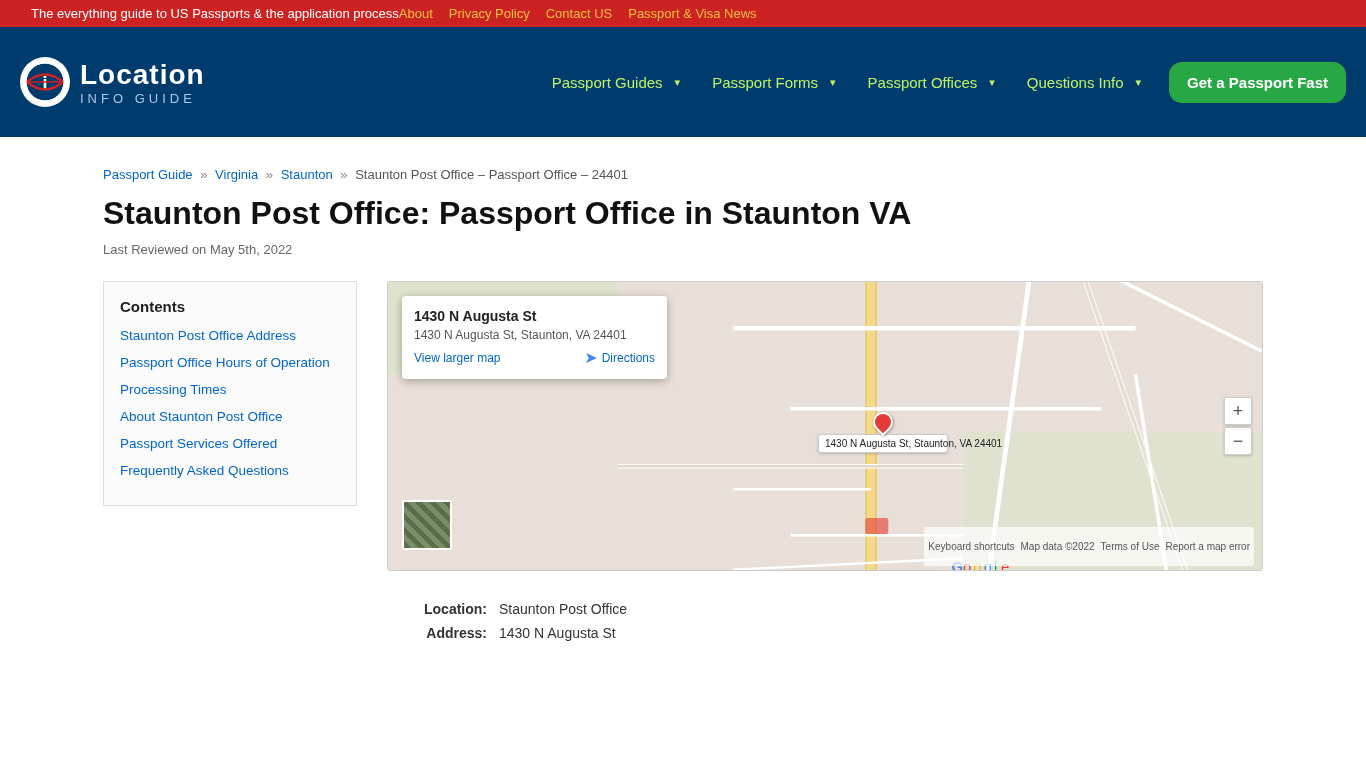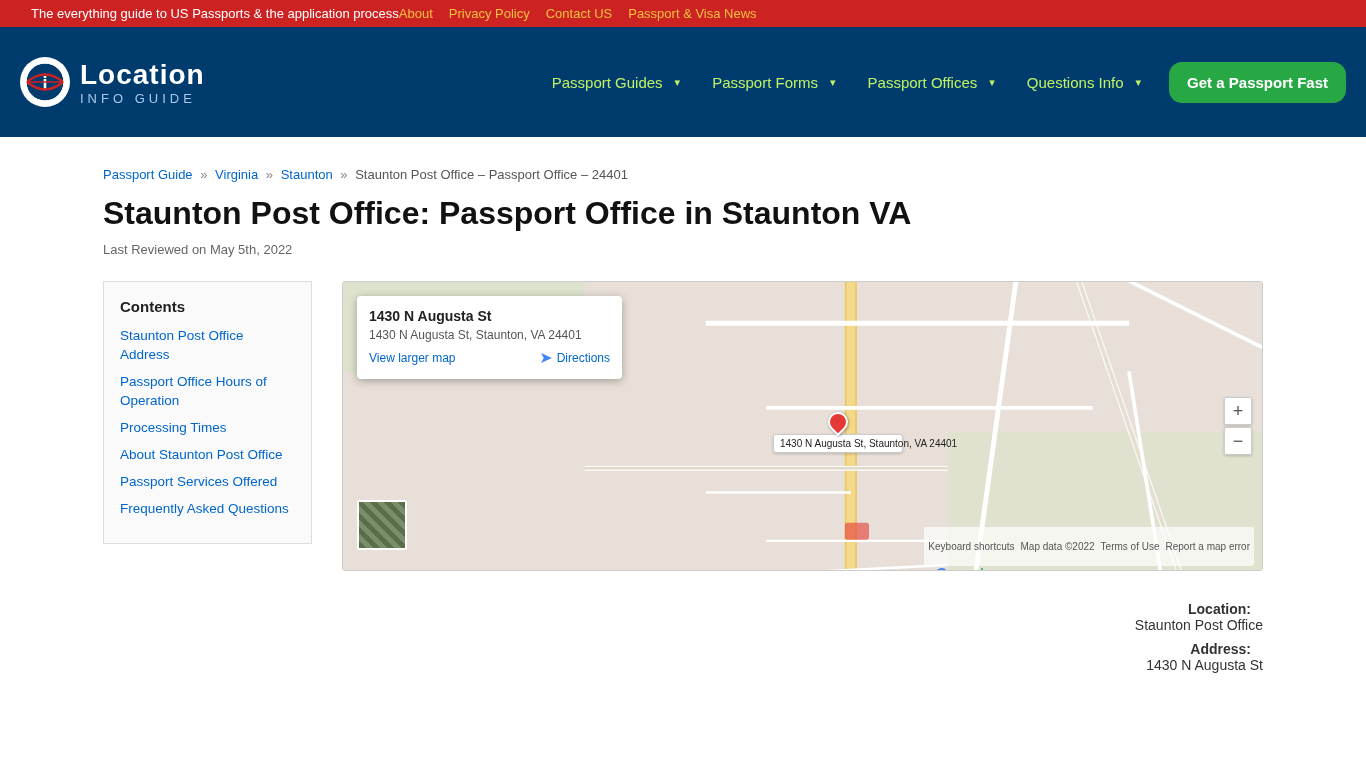--- a/index.html
+++ b/index.html
@@ -128,21 +128,21 @@
 
     
     .main-layout {
       display: flex;
       gap: 30px;
       align-items: flex-start;
     }
 
     
     .sidebar {
-      width: 209px;
+      width: 254px;
       flex-shrink: 0;
       border: 1px solid #ddd;
       border-radius: 0;
       padding: 16px;
       background: #fafafa;
     }
     .sidebar-title {
       font-weight: bold;
       font-size: 15px;
       margin-bottom: 12px;
@@ -305,22 +305,21 @@
     .map-attribution span { cursor: pointer; }
 
     
     .info-table {
       margin-top: 30px;
       font-size: 14px;
     }
     .info-row {
       display: flex;
       margin-bottom: 8px;
-      align-items: flex-end;
-      flex-direction: column;
+      align-items: flex-start;
     }
     .info-label {
       font-weight: bold;
       min-width: 100px;
       color: #333;
       text-align: right;
       margin-right: 12px;
     }
     .info-value {
       color: #333;

